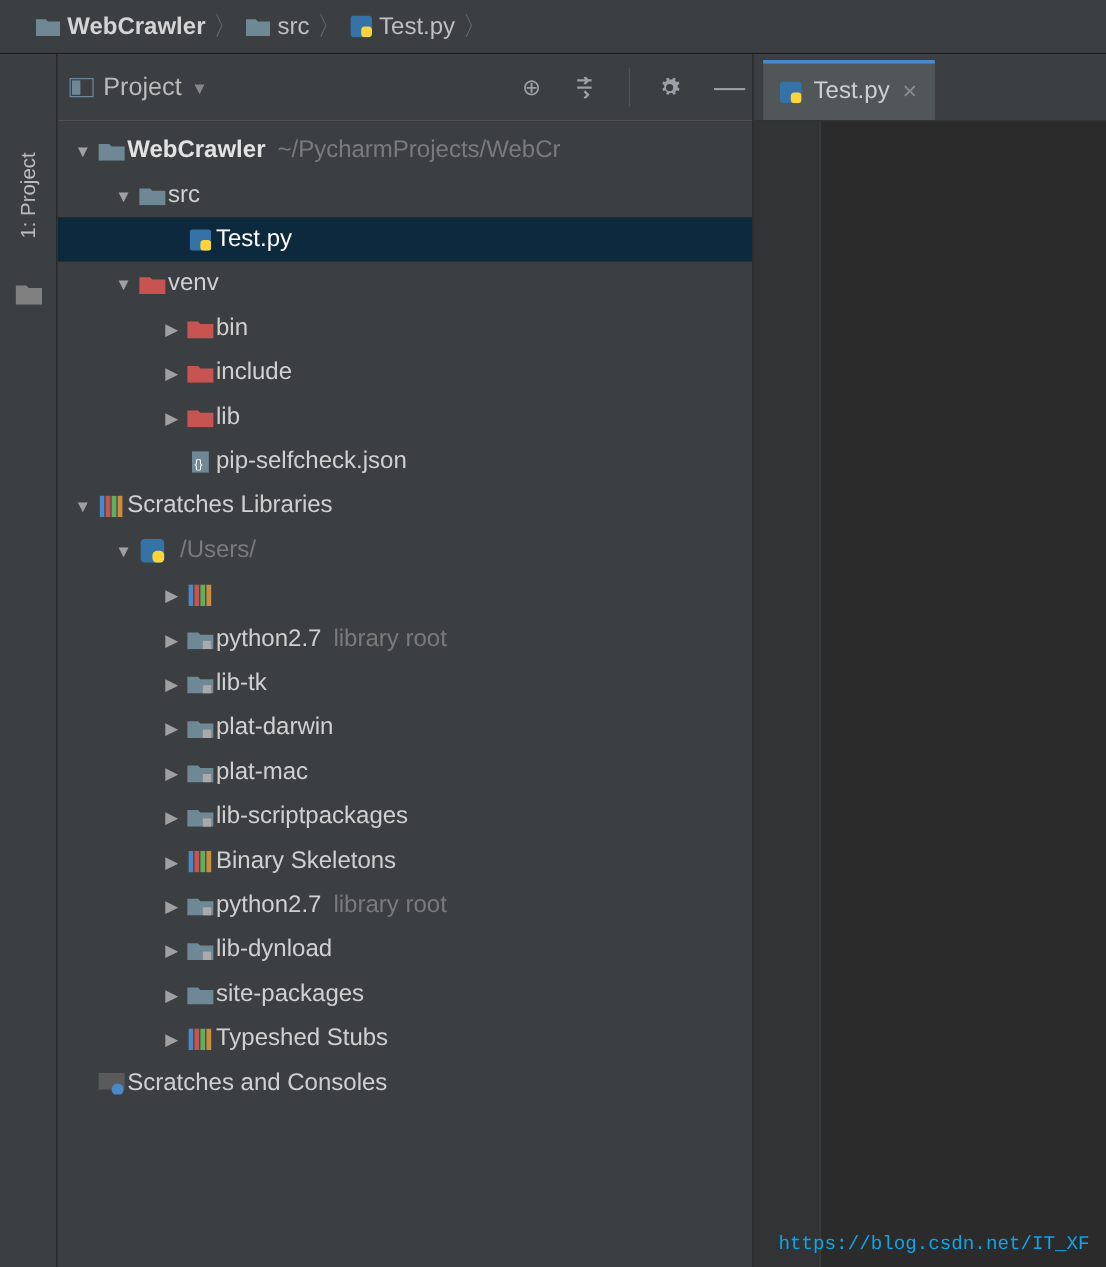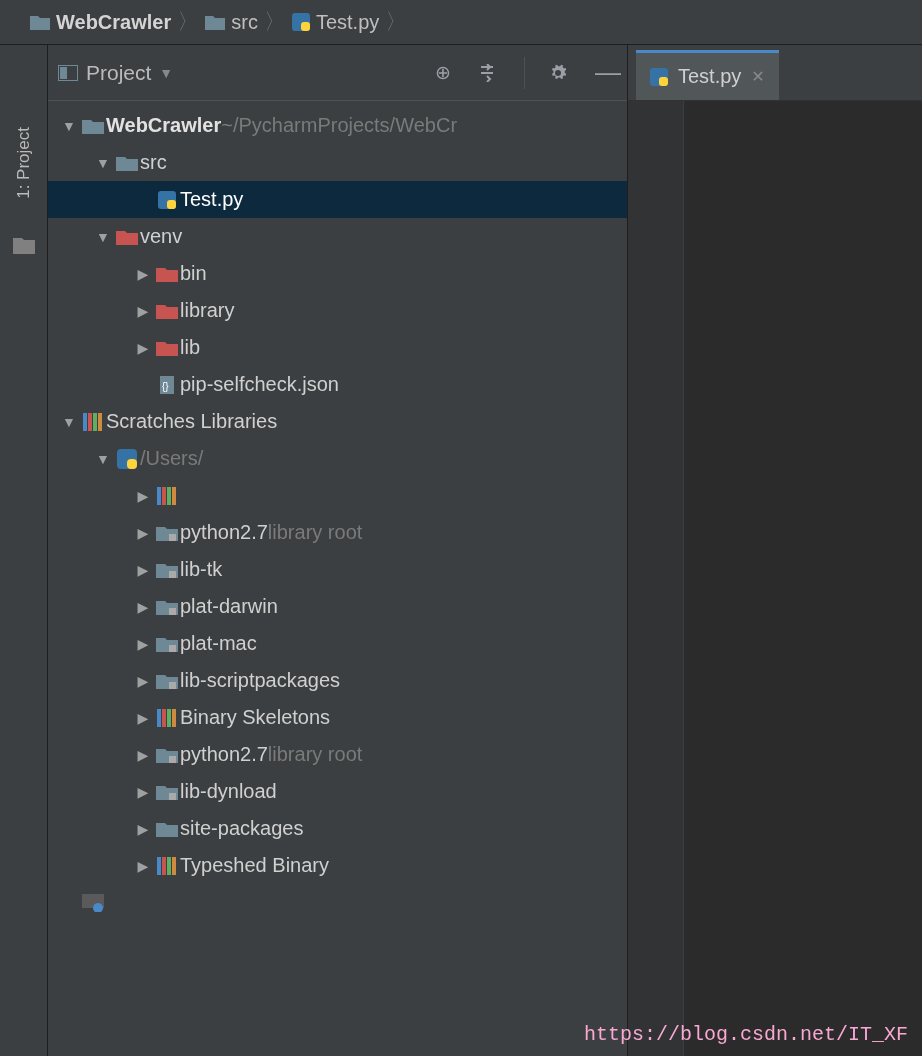--- a/index.html
+++ b/index.html
@@ -127,21 +127,21 @@
   }
   .row .icon {
     width: 26px;
     text-align: center;
     display: inline-flex;
     align-items: center;
     justify-content: center;
   }
   .row .label { color: #d0d0d0; }
   .row.selected .label { color: #ffffff; }
-  .row .hint { color: #7a7a7a; }
+  .row .hint { color: #7a7a7a; margin-left: 10px; }
   .row .bold { font-weight: 600; color: #e2e2e2; }
 
   
   .ind0 { padding-left: 10px; }
   .ind1 { padding-left: 44px; }
   .ind2 { padding-left: 84px; }
 
   
   .editor-area {
     flex: 1;
@@ -177,22 +177,22 @@
     width: 56px;
     background: #313335;
     border-right: 1px solid #3c3f41;
   }
 
   
   .watermark {
     position: absolute;
     right: 14px;
     bottom: 10px;
-    font-size: 20px;
-    color: #f9a8d4;
+    font-size: 16px;
+    color: #0ea5e9;
     font-family: "Courier New", monospace;
   }
 
   
   svg { display:block; }
 </style>
 </head>
 <body>
 
 <div class="breadcrumb">
@@ -318,21 +318,21 @@
           </span>
         <span class="label">bin</span>
       </div>
       <div class="row ind2">
         <span class="caret">▶</span>
         <span class="icon">
             <svg width="22" height="16">
               <path d="M0 2 h9 l2 2 h11 v12 h-22 z" fill="#c75450"></path>
             </svg>
           </span>
-        <span class="label">library</span>
+        <span class="label">include</span>
       </div>
       <div class="row ind2">
         <span class="caret">▶</span>
         <span class="icon">
             <svg width="22" height="16">
               <path d="M0 2 h9 l2 2 h11 v12 h-22 z" fill="#c75450"></path>
             </svg>
           </span>
         <span class="label">lib</span>
       </div>
@@ -476,31 +476,32 @@
       <div class="row ind2">
         <span class="caret">▶</span>
         <span class="icon">
             <svg width="20" height="18">
               <rect x="0" width="4" height="18" fill="#4a88c7"></rect>
               <rect x="5" width="4" height="18" fill="#c75450"></rect>
               <rect x="10" width="4" height="18" fill="#5faf5f"></rect>
               <rect x="15" width="4" height="18" fill="#cc8b3e"></rect>
             </svg>
           </span>
-        <span class="label">Typeshed Binary</span>
+        <span class="label">Typeshed Stubs</span>
       </div>
 
       <div class="row ind0">
         <span class="caret"></span>
         <span class="icon">
             <svg width="22" height="18">
               <rect width="22" height="14" fill="#5a5a5a"></rect>
               <circle cx="16" cy="14" r="5" fill="#4a88c7"></circle>
             </svg>
           </span>
+        <span class="label">Scratches and Consoles</span>
       </div>
     </div>
   </div>
 
   <div class="editor-area">
     <div class="editor-tabs">
       <div class="editor-tab">
         <span>
             <svg width="18" height="18">
               <rect width="18" height="18" rx="3" fill="#3573a6"></rect>

